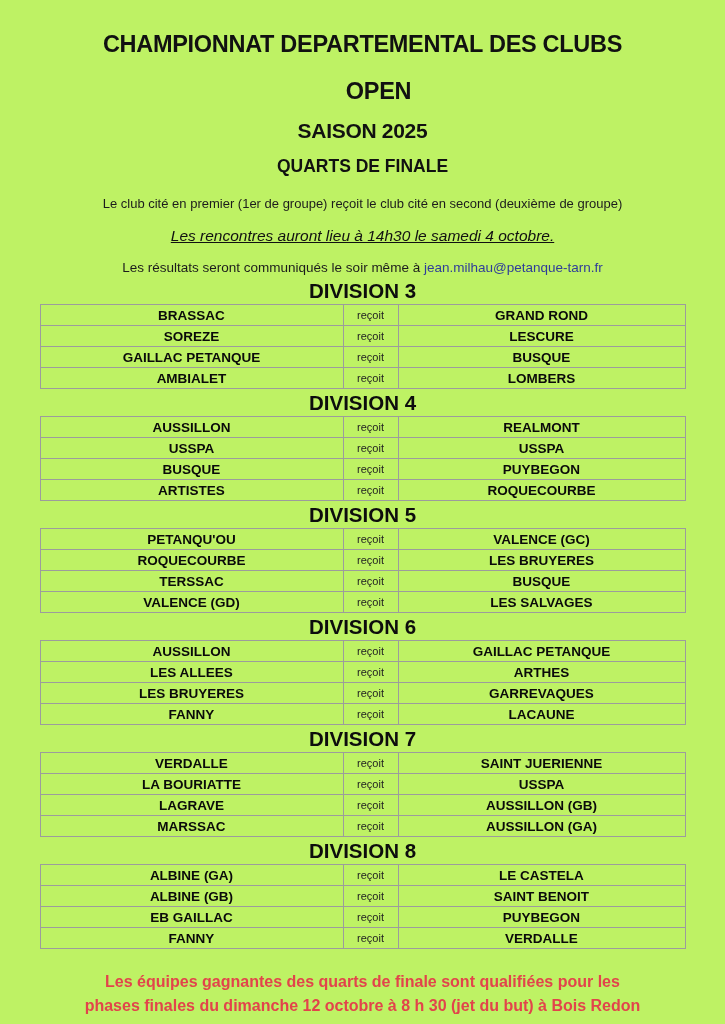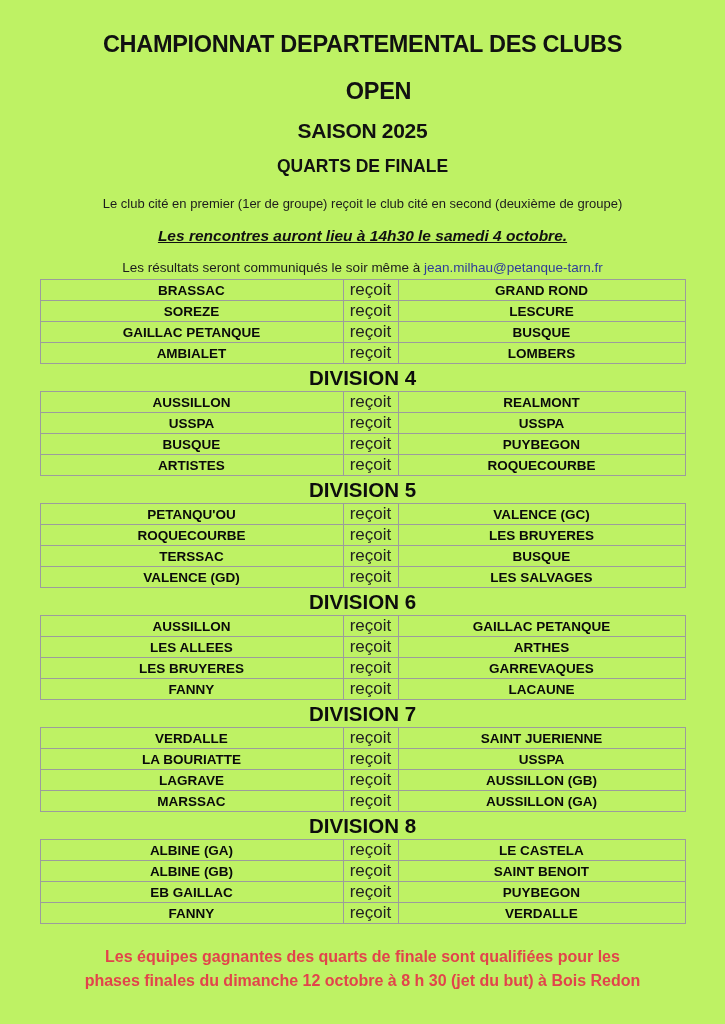--- a/index.html
+++ b/index.html
@@ -49,21 +49,21 @@
     margin: 13px 0 0 0;
   }
   .note-text {
     font-size: 13px;
     line-height: 15px;
     margin: 20px 0 0 0;
     color: #1c1c1c;
   }
   .schedule-text {
     font-size: 15.5px;
-    font-weight: bold;
+    font-weight: normal;
     font-style: italic;
     text-decoration: underline;
     line-height: 18px;
     margin: 16px 0 0 0;
   }
   .results-text {
     font-size: 13.5px;
     line-height: 15px;
     margin: 15px 0 0 0;
     color: #1c1c1c;
@@ -100,21 +100,21 @@
     white-space: nowrap;
   }
   td.club {
     font-size: 13.5px;
     font-weight: bold;
     color: #0a0a0a;
   }
   td.col-home { width: 298px; }
   td.col-recoit {
     width: 50px;
-    font-size: 17px;
+    font-size: 11px;
     font-weight: normal;
     color: #222222;
   }
   td.col-away { width: 282px; }
 
   .footer-note {
     margin: 21px 0 0 0;
     font-size: 16px;
     font-weight: bold;
     line-height: 24px;
@@ -133,20 +133,21 @@
   <div class="title-round center">QUARTS DE FINALE</div>
 
   <div class="note-text center">Le club cité en premier (1er de groupe) reçoit le club cité en second (deuxième de groupe)</div>
   <div class="schedule-text center">Les rencontres auront lieu à 14h30 le samedi 4 octobre.</div>
   <div class="results-text center">
     <span>Les résultats seront communiqués le soir même à </span><span class="email-link">jean.milhau@petanque-tarn.fr</span>
   </div>
 
   <div class="divisions">
   <section>
+    <div class="division-heading">DIVISION 3</div>
     <table class="match-table">
       <tbody>
             <tr>
               <td class="club col-home">BRASSAC</td>
               <td class="col-recoit">reçoit</td>
               <td class="club col-away">GRAND ROND</td>
             </tr>
             <tr>
               <td class="club col-home">SOREZE</td>
               <td class="col-recoit">reçoit</td>

